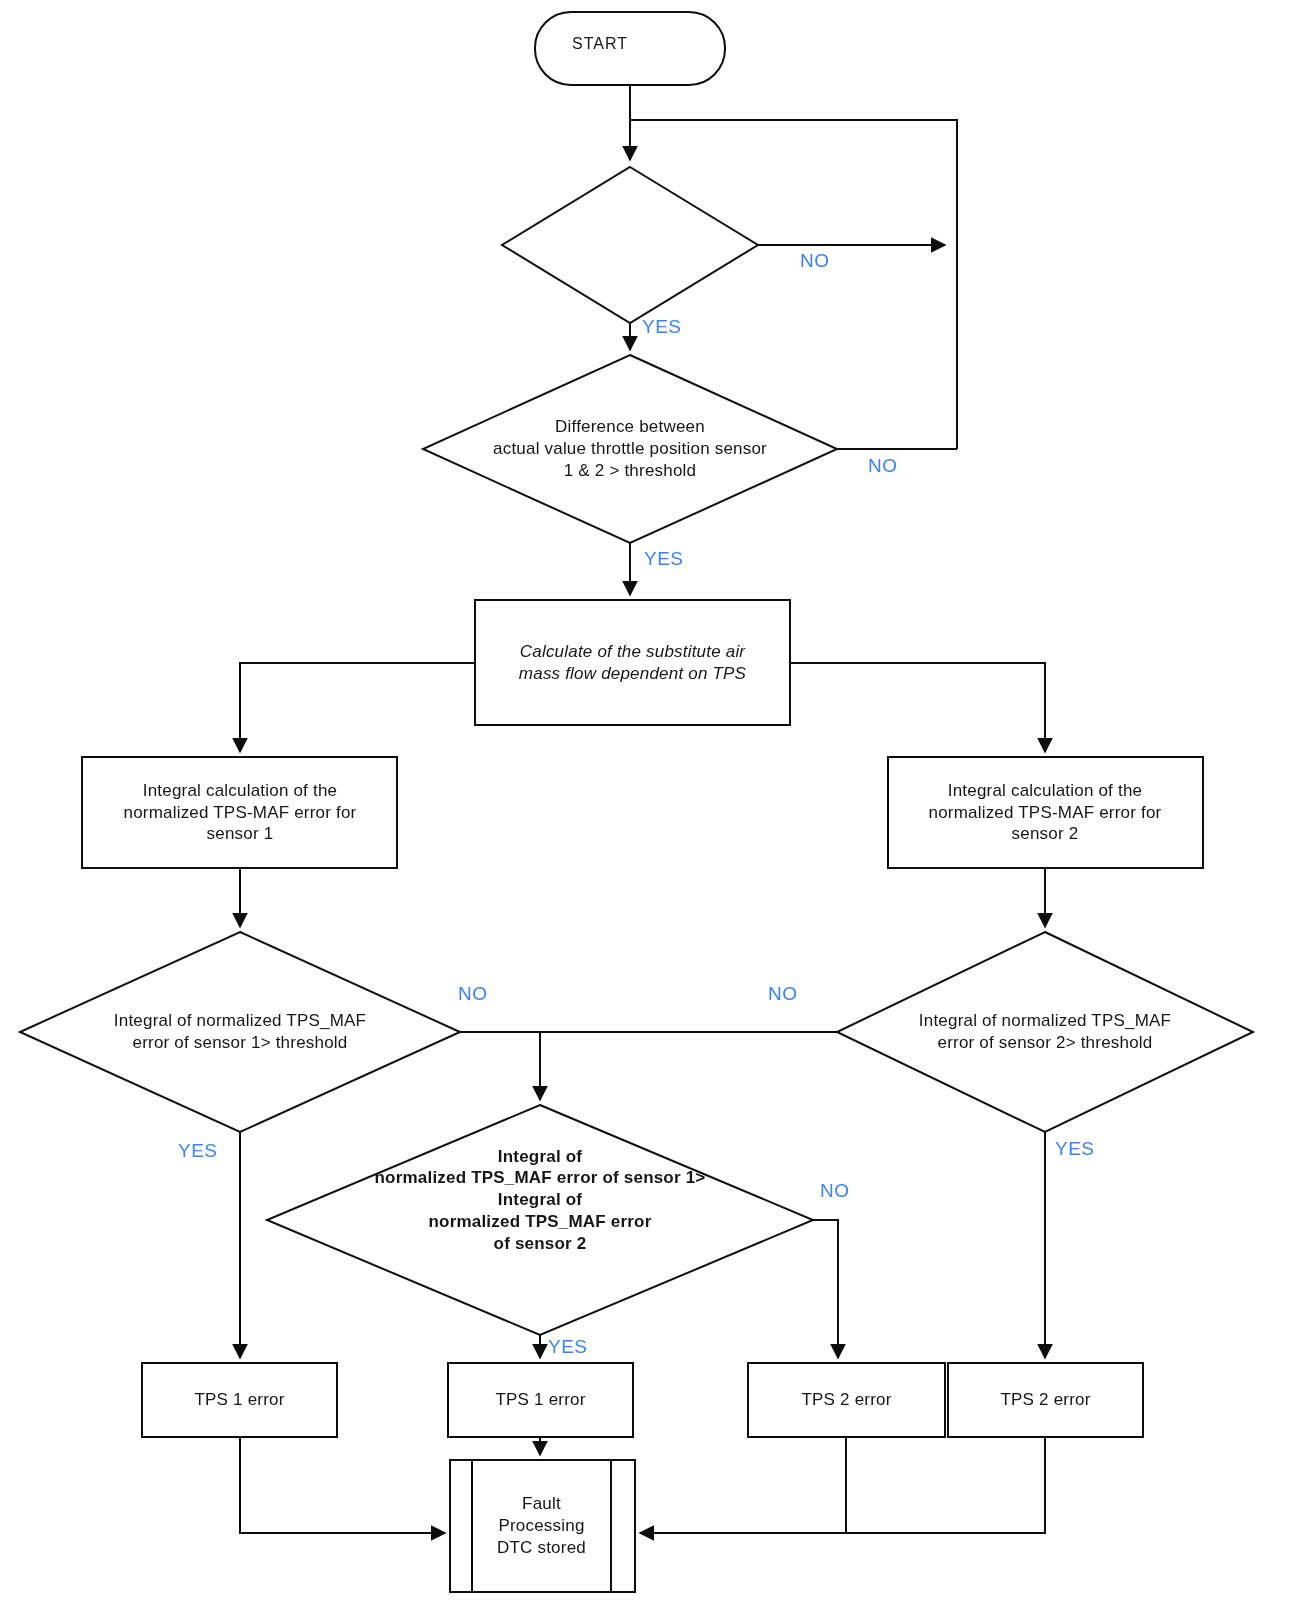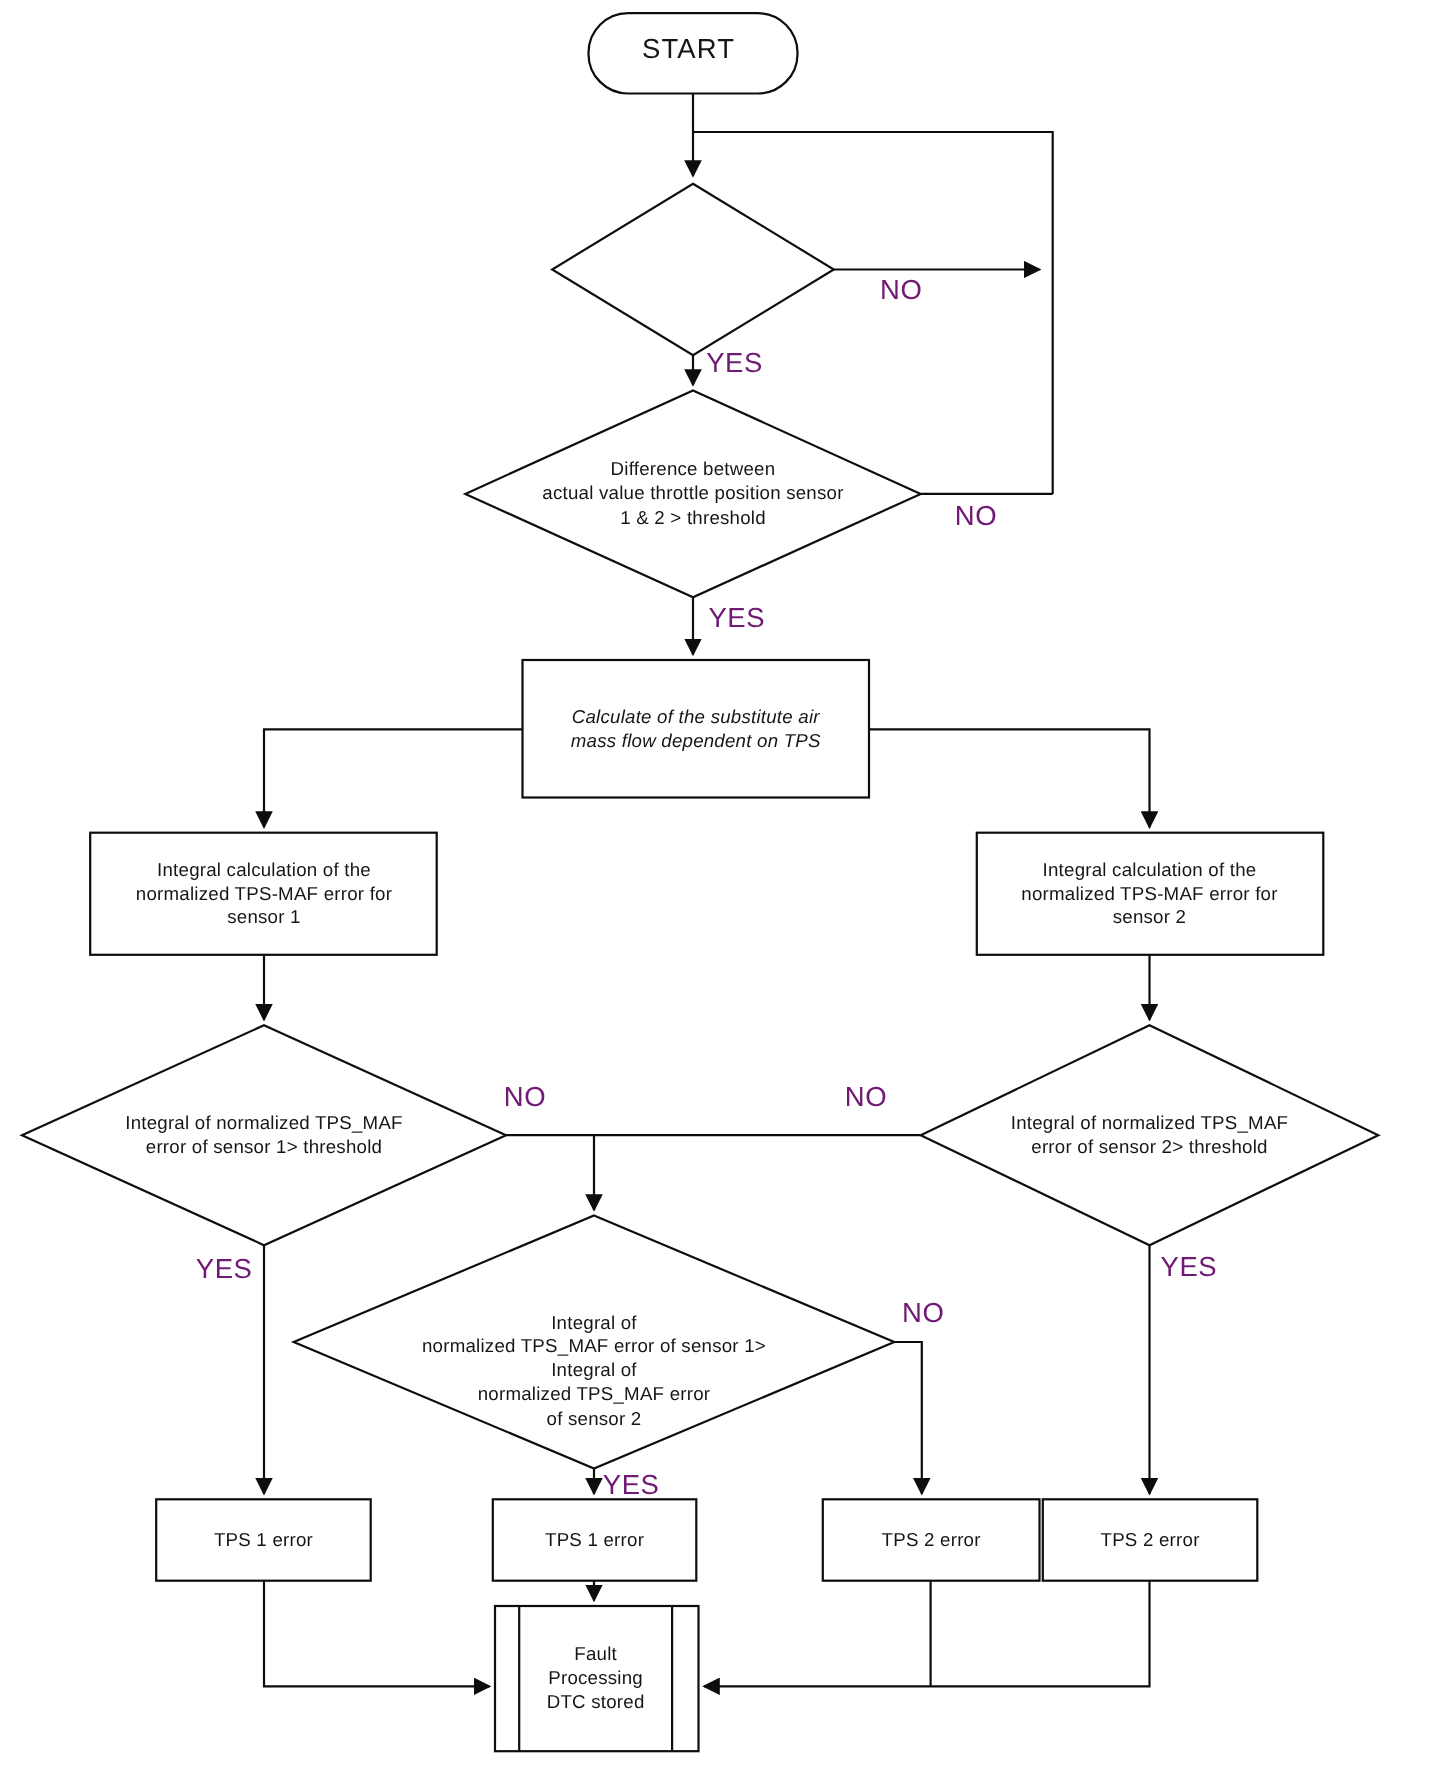--- a/index.html
+++ b/index.html
@@ -16,22 +16,22 @@
     display:flex;align-items:center;justify-content:center;
     text-align:center;
     white-space:pre-line;
     font-size:17px;
     line-height:1.28;
     color:#161616;
     letter-spacing:.2px;
   }
   .edge-label{
     position:absolute;
-    font-size:25px;
-    color:#701a75;
+    font-size:19px;
+    color:#3b82f6;
     letter-spacing:.5px;
   }
   .shape{fill:#ffffff;stroke:#0d0d0d;stroke-width:2;}
   .wire{fill:none;stroke:#0d0d0d;stroke-width:2;}
 </style>
 </head>
 <body>
 
 <div class="stage">
 
@@ -74,21 +74,21 @@
     <polygon class="shape" points="540,1105 813,1220 540,1335 267,1220"></polygon>
     <rect class="shape" x="142" y="1363" width="195" height="74"></rect>
     <rect class="shape" x="448" y="1363" width="185" height="74"></rect>
     <rect class="shape" x="748" y="1363" width="197" height="74"></rect>
     <rect class="shape" x="948" y="1363" width="195" height="74"></rect>
     <rect class="shape" x="450" y="1460" width="185" height="132"></rect>
     <path class="wire" d="M472,1460 L472,1592"></path>
     <path class="wire" d="M611,1460 L611,1592"></path>
   </svg>
 
-  <div class="node-text" style="left:531px;top:12px;width:190px;height:65px;font-size:25px;letter-spacing:1px;">START</div>
+  <div class="node-text" style="left:505px;top:12px;width:190px;height:65px;font-size:16px;letter-spacing:1px;">START</div>
 
 
   <div class="node-text" style="left:440px;top:392px;width:380px;height:114px;">Difference between
 actual value throttle position sensor
 1 &amp; 2 &gt; threshold</div>
 
   <div class="node-text" style="left:480px;top:605px;width:305px;height:115px;font-style:italic;">Calculate of the substitute air
 mass flow dependent on TPS</div>
 
   <div class="node-text" style="left:85px;top:760px;width:310px;height:105px;">Integral calculation of the
@@ -98,21 +98,21 @@
   <div class="node-text" style="left:890px;top:760px;width:310px;height:105px;">Integral calculation of the
 normalized TPS-MAF error for
 sensor 2</div>
 
   <div class="node-text" style="left:30px;top:975px;width:420px;height:114px;">Integral of normalized TPS_MAF
 error of sensor 1&gt; threshold</div>
 
   <div class="node-text" style="left:843px;top:975px;width:404px;height:114px;">Integral of normalized TPS_MAF
 error of sensor 2&gt; threshold</div>
 
-  <div class="node-text" style="left:300px;top:1152px;width:480px;height:188px;">Integral of
+  <div class="node-text" style="left:300px;top:1106px;width:480px;height:188px;font-weight:bold;">Integral of
 normalized TPS_MAF error of sensor 1&gt;
 Integral of
 normalized TPS_MAF error
 of sensor 2</div>
 
   <div class="node-text" style="left:142px;top:1363px;width:195px;height:74px;">TPS 1 error</div>
 
   <div class="node-text" style="left:448px;top:1363px;width:185px;height:74px;">TPS 1 error</div>
 
   <div class="node-text" style="left:748px;top:1363px;width:197px;height:74px;">TPS 2 error</div>

